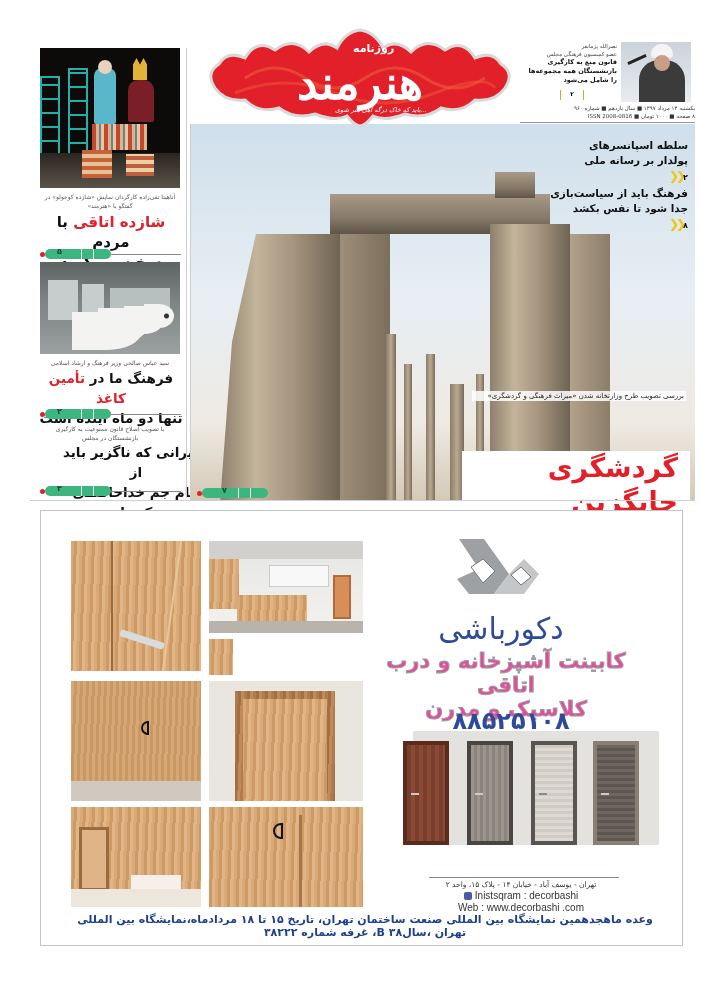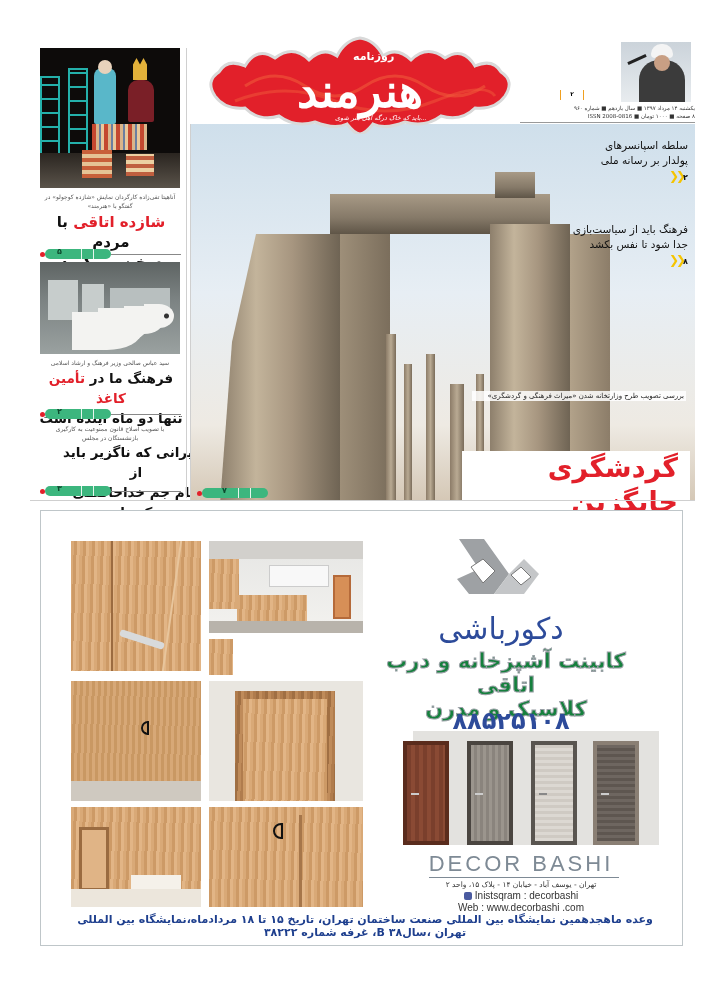--- a/index.html
+++ b/index.html
@@ -35,21 +35,21 @@
   .pager .pill i { position:absolute; top:0; width:1px; height:10px; background:#e7f6ee; }
   .pager .line { position:absolute; left:71px; top:5px; width:70px; height:1px; background:#888; }
 
   .photo-paper { left:2px; top:214px; width:140px; height:92px; background: linear-gradient(#5e6463 0%,#7b8282 40%,#9aa1a0 100%); }
   .paper-roll { position:absolute; background: radial-gradient(circle at 75% 50%, #333 0 2px, #f3f3f1 3px 100%); border-radius: 0 50% 50% 0; }
   .paper-machine { position:absolute; background:#c7cdcc; }
 
   .divider-v { position:absolute; left:186px; top:48px; width:1px; height:450px; background:#cfcfcf; }
 
   
-  .masthead { position:absolute; left:205px; top:36px; width:310px; height:98px; }
+  .masthead { position:absolute; left:205px; top:28px; width:310px; height:98px; }
   .mast-shape { position:absolute; left:0; top:0; width:310px; height:98px; }
   .mast-small { position:absolute; left:148px; top:14px; font-size:11px; font-weight:bold; color:#fff; }
   .mast-big { position:absolute; left:0; width:310px; top:28px; text-align:center; font-size:46px; font-weight:bold; color:#fff; font-family:"DejaVu Serif", serif; letter-spacing:2px; }
   .mast-tag { position:absolute; left:130px; top:78px; font-size:6.5px; color:#fff; font-style:italic; }
 
   
   .brief { position:absolute; left:520px; top:42px; width:175px; height:60px; }
   .brief-photo { position:absolute; right:4px; top:0; width:70px; height:60px; background: linear-gradient(#cbd3da,#e8ecef); overflow:hidden; }
   .brief-robe { position:absolute; left:18px; top:18px; width:46px; height:42px; background:#3b3b3b; border-radius:20px 20px 0 0; }
   .brief-turban { position:absolute; left:30px; top:2px; width:22px; height:14px; background:#f4f4f4; border-radius:10px 10px 4px 4px; }
@@ -65,39 +65,39 @@
 
   
   .hero { position:absolute; left:190px; top:124px; width:505px; height:376px; overflow:hidden;
     background: linear-gradient(180deg, #cfdfeb 0%, #e7eef4 45%, #eeeae3 80%, #d5c8b6 100%); }
   .pillar { position:absolute; background: linear-gradient(90deg, #8d7f6c, #c3b49b 30%, #a79680 60%, #6f6454); }
   .lintel { position:absolute; background: linear-gradient(180deg, #a89a86, #857968 60%, #5f5547); }
   .col { position:absolute; background: linear-gradient(90deg,#8c7c68,#b9aa93,#7a6c5a); }
   .hero-sideline { position:absolute; left:190px; top:124px; width:1px; height:376px; background:#cfcfcf; }
 
   .teaser { position:absolute; left:548px; top:138px; width:140px; text-align:right; }
-  .teaser .t { font-size:10.5px; font-weight:normal; color:#111; line-height:15px; }
+  .teaser .t { font-size:10.5px; font-weight:bold; color:#111; line-height:15px; }
   .teaser .pg { font-size:8px; font-weight:bold; color:#111; margin-top:1px; }
   .chev { display:inline-block; color:#f5c400; font-weight:bold; font-size:12px; letter-spacing:-3px; margin-left:4px; }
 
   .hero-kicker { position:absolute; left:472px; top:391px; width:214px; text-align:right; font-size:7px; color:#222; background:rgba(255,255,255,.85); padding:1px 2px; }
   .hero-title { position:absolute; left:462px; top:404px; width:228px; text-align:right; font-size:27px; font-weight:bold; color:#e2202a; line-height:34px; background:#fff; padding:0 12px;margin-top:47px; }
 
   .pager-hero { left:197px; top:488px; }
 
   .hr-full { position:absolute; left:30px; top:500px; width:665px; height:1px; background:#cfcfcf; }
 
   
   .ad { position:absolute; left:40px; top:510px; width:643px; height:436px; border:1px solid #bfc6c9; background:#fff; }
   .ad-img { position:absolute; overflow:hidden; }
   .wood { background: repeating-linear-gradient(92deg, #d9a977 0 3px, #cd9a66 3px 6px, #e2b586 6px 9px); }
   .wood-dark { background: repeating-linear-gradient(92deg, #b07c4d 0 3px, #a06f43 3px 6px, #bf8b5a 6px 9px); }
   .ad-logo { position:absolute; left:408px; top:28px; width:90px; height:70px; }
   .ad-brand { position:absolute; left:340px; top:100px; width:240px; text-align:center; font-size:30px; color:#2d4b9a; font-weight:normal; }
-  .ad-line1 { position:absolute; left:320px; top:138px; width:290px; text-align:center; font-size:21px; color:#15803d; -webkit-text-stroke:1px #9aa0a6; font-weight:bold; line-height:24px; }
+  .ad-line1 { position:absolute; left:320px; top:138px; width:290px; text-align:center; font-size:21px; color:#ec4899; -webkit-text-stroke:1px #9aa0a6; font-weight:bold; line-height:24px; }
   .ad-phone { position:absolute; left:360px; top:196px; width:220px; text-align:center; font-size:24px; font-weight:bold; color:#2d4b9a; letter-spacing:4px; }
   .ad-doors { position:absolute; left:372px; top:220px; width:246px; height:114px; background:#e3e2df; }
   .door { position:absolute; top:10px; height:104px; width:46px; border:4px solid; }
   .door .handle { position:absolute; left:4px; top:48px; width:8px; height:2px; background:#ccc; }
   .ad-en { position:absolute; left:360px; top:340px; width:240px; text-align:center; font-size:22px; color:#7e8a95; letter-spacing:3px; font-family:"Liberation Sans", sans-serif; }
   .ad-en-rule { position:absolute; left:388px; top:366px; width:190px; height:1px; background:#7e8a95; }
   .ad-address { position:absolute; left:360px; top:369px; width:240px; text-align:center; font-size:7.5px; color:#333; }
   .ad-web { position:absolute; left:360px; top:379px; width:240px; text-align:center; font-size:10px; color:#333; font-family:"Liberation Sans", sans-serif; line-height:12px; }
   .ig-icon { display:inline-block; width:8px; height:8px; background:#4a5aa0; border-radius:2px; vertical-align:middle; margin-right:3px; }
   .ad-footer { position:absolute; left:24px; top:402px; width:600px; text-align:center; font-size:11px; font-weight:bold; color:#1e3f8e; }
@@ -208,35 +208,42 @@
   <div class="mast-tag rtl">...باید که خاک درگه اهل هنر شوی</div>
 </div>
 
 <div class="brief">
   <div class="brief-photo">
     <div class="brief-robe"></div>
     <div class="brief-turban"></div>
     <div class="brief-face"></div>
     <div class="brief-mic"></div>
   </div>
+  <div class="brief-text rtl">
+    <div class="sub">نصرالله پژمانفر</div>
+    <div class="sub">عضو کمیسیون فرهنگی مجلس</div>
+    <div class="main">قانون منع به کارگیری</div>
+    <div class="main">بازنشستگان همه مجموعه‌ها</div>
+    <div class="main">را شامل می‌شود</div>
+  </div>
   <div class="brief-page">۲</div>
 </div>
 
 <div class="issue-info rtl">
   <div>یکشنبه ۱۴ مرداد ۱۳۹۷ ■ سال یازدهم ■ شماره ۹۶۰</div>
   <div>۸ صفحه ■ ۱۰۰۰ تومان ■ ISSN 2008-0816</div>
 </div>
 <div class="rule-top"></div>
 
 <div class="teaser rtl">
   <div class="t">سلطه اسپانسرهای</div>
   <div class="t">پولدار بر رسانه ملی</div>
   <div class="pg"><span>۲</span><span class="chev">❮❮</span></div>
 </div>
-<div class="teaser rtl" style="top:186px;margin-top:36px;">
+<div class="teaser rtl" style="top:186px;">
   <div class="t">فرهنگ باید از سیاست‌بازی</div>
   <div class="t">جدا شود تا نفس بکشد</div>
   <div class="pg"><span>۸</span><span class="chev">❮❮</span></div>
 </div>
 
 <div class="hero-kicker rtl">بررسی تصویب طرح وزارتخانه شدن «میراث فرهنگی و گردشگری»</div>
 <div class="hero-title rtl">
   <div style="border-bottom:1px solid #ccc;">گردشگری جایگزین</div>
   <div>مناسبی برای نفت</div>
 </div>
@@ -306,21 +313,20 @@
         <div class="handle"></div>
       </div>
     <div class="door" style="left:118px; border-color:#595550; background:repeating-linear-gradient(0deg,#dcd8d2 0 3px,#cfcac3 3px 6px);">
         <div class="handle" style="background:#888;"></div>
       </div>
     <div class="door" style="left:180px; border-color:#8a7f74; background:repeating-linear-gradient(0deg,#5e5650 0 3px,#6e6660 3px 6px);">
         <div class="handle"></div>
       </div>
   </div>
 
-  <div class="ad-en">DECOR BASHI</div>
   <div class="ad-en-rule"></div>
   <div class="ad-address rtl">تهران - یوسف آباد - خیابان ۱۴ - پلاک ۱۵، واحد ۲</div>
   <div class="ad-web">
     <div><span class="ig-icon"></span><span>Inistsqram : decorbashi</span></div>
     <div>Web : www.decorbashi .com</div>
   </div>
   <div class="ad-footer rtl">وعده ماهجدهمین نمایشگاه بین المللی صنعت ساختمان تهران، تاریخ ۱۵ تا ۱۸ مردادماه،نمایشگاه بین المللی تهران ،سالB ۳۸، غرفه شماره ۳۸۲۲۲</div>
 </div>
 
 </body></html>

